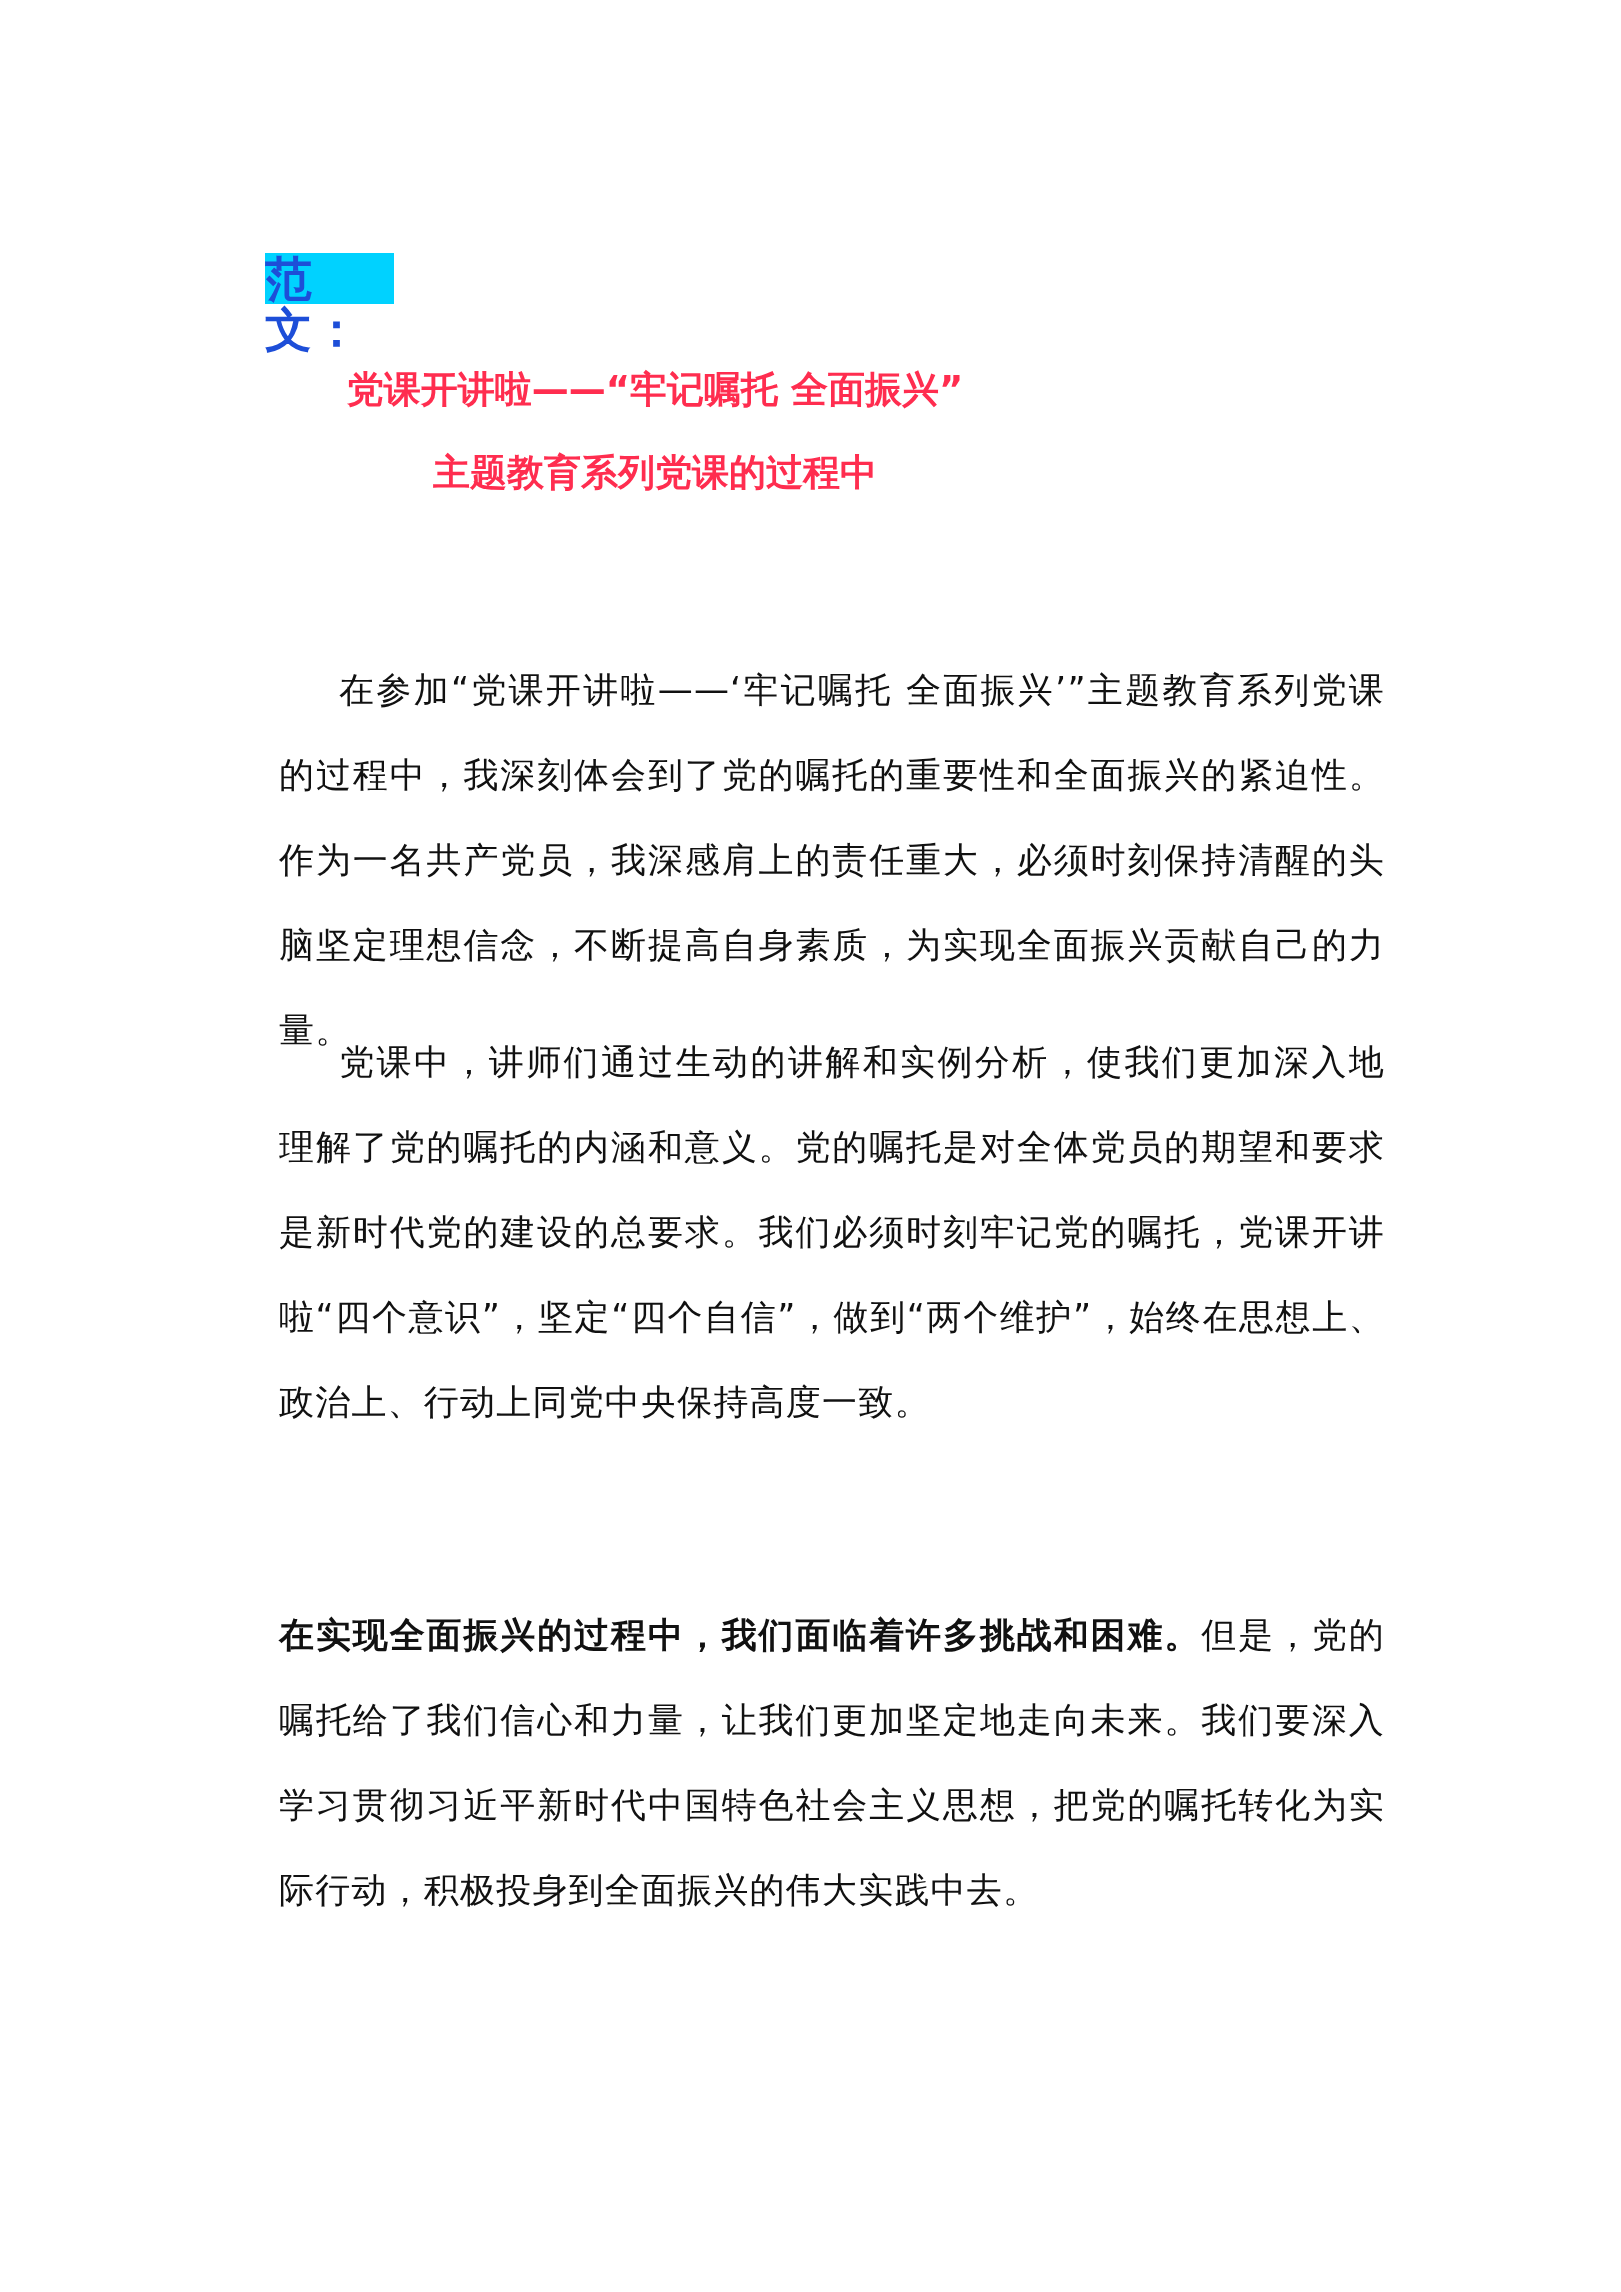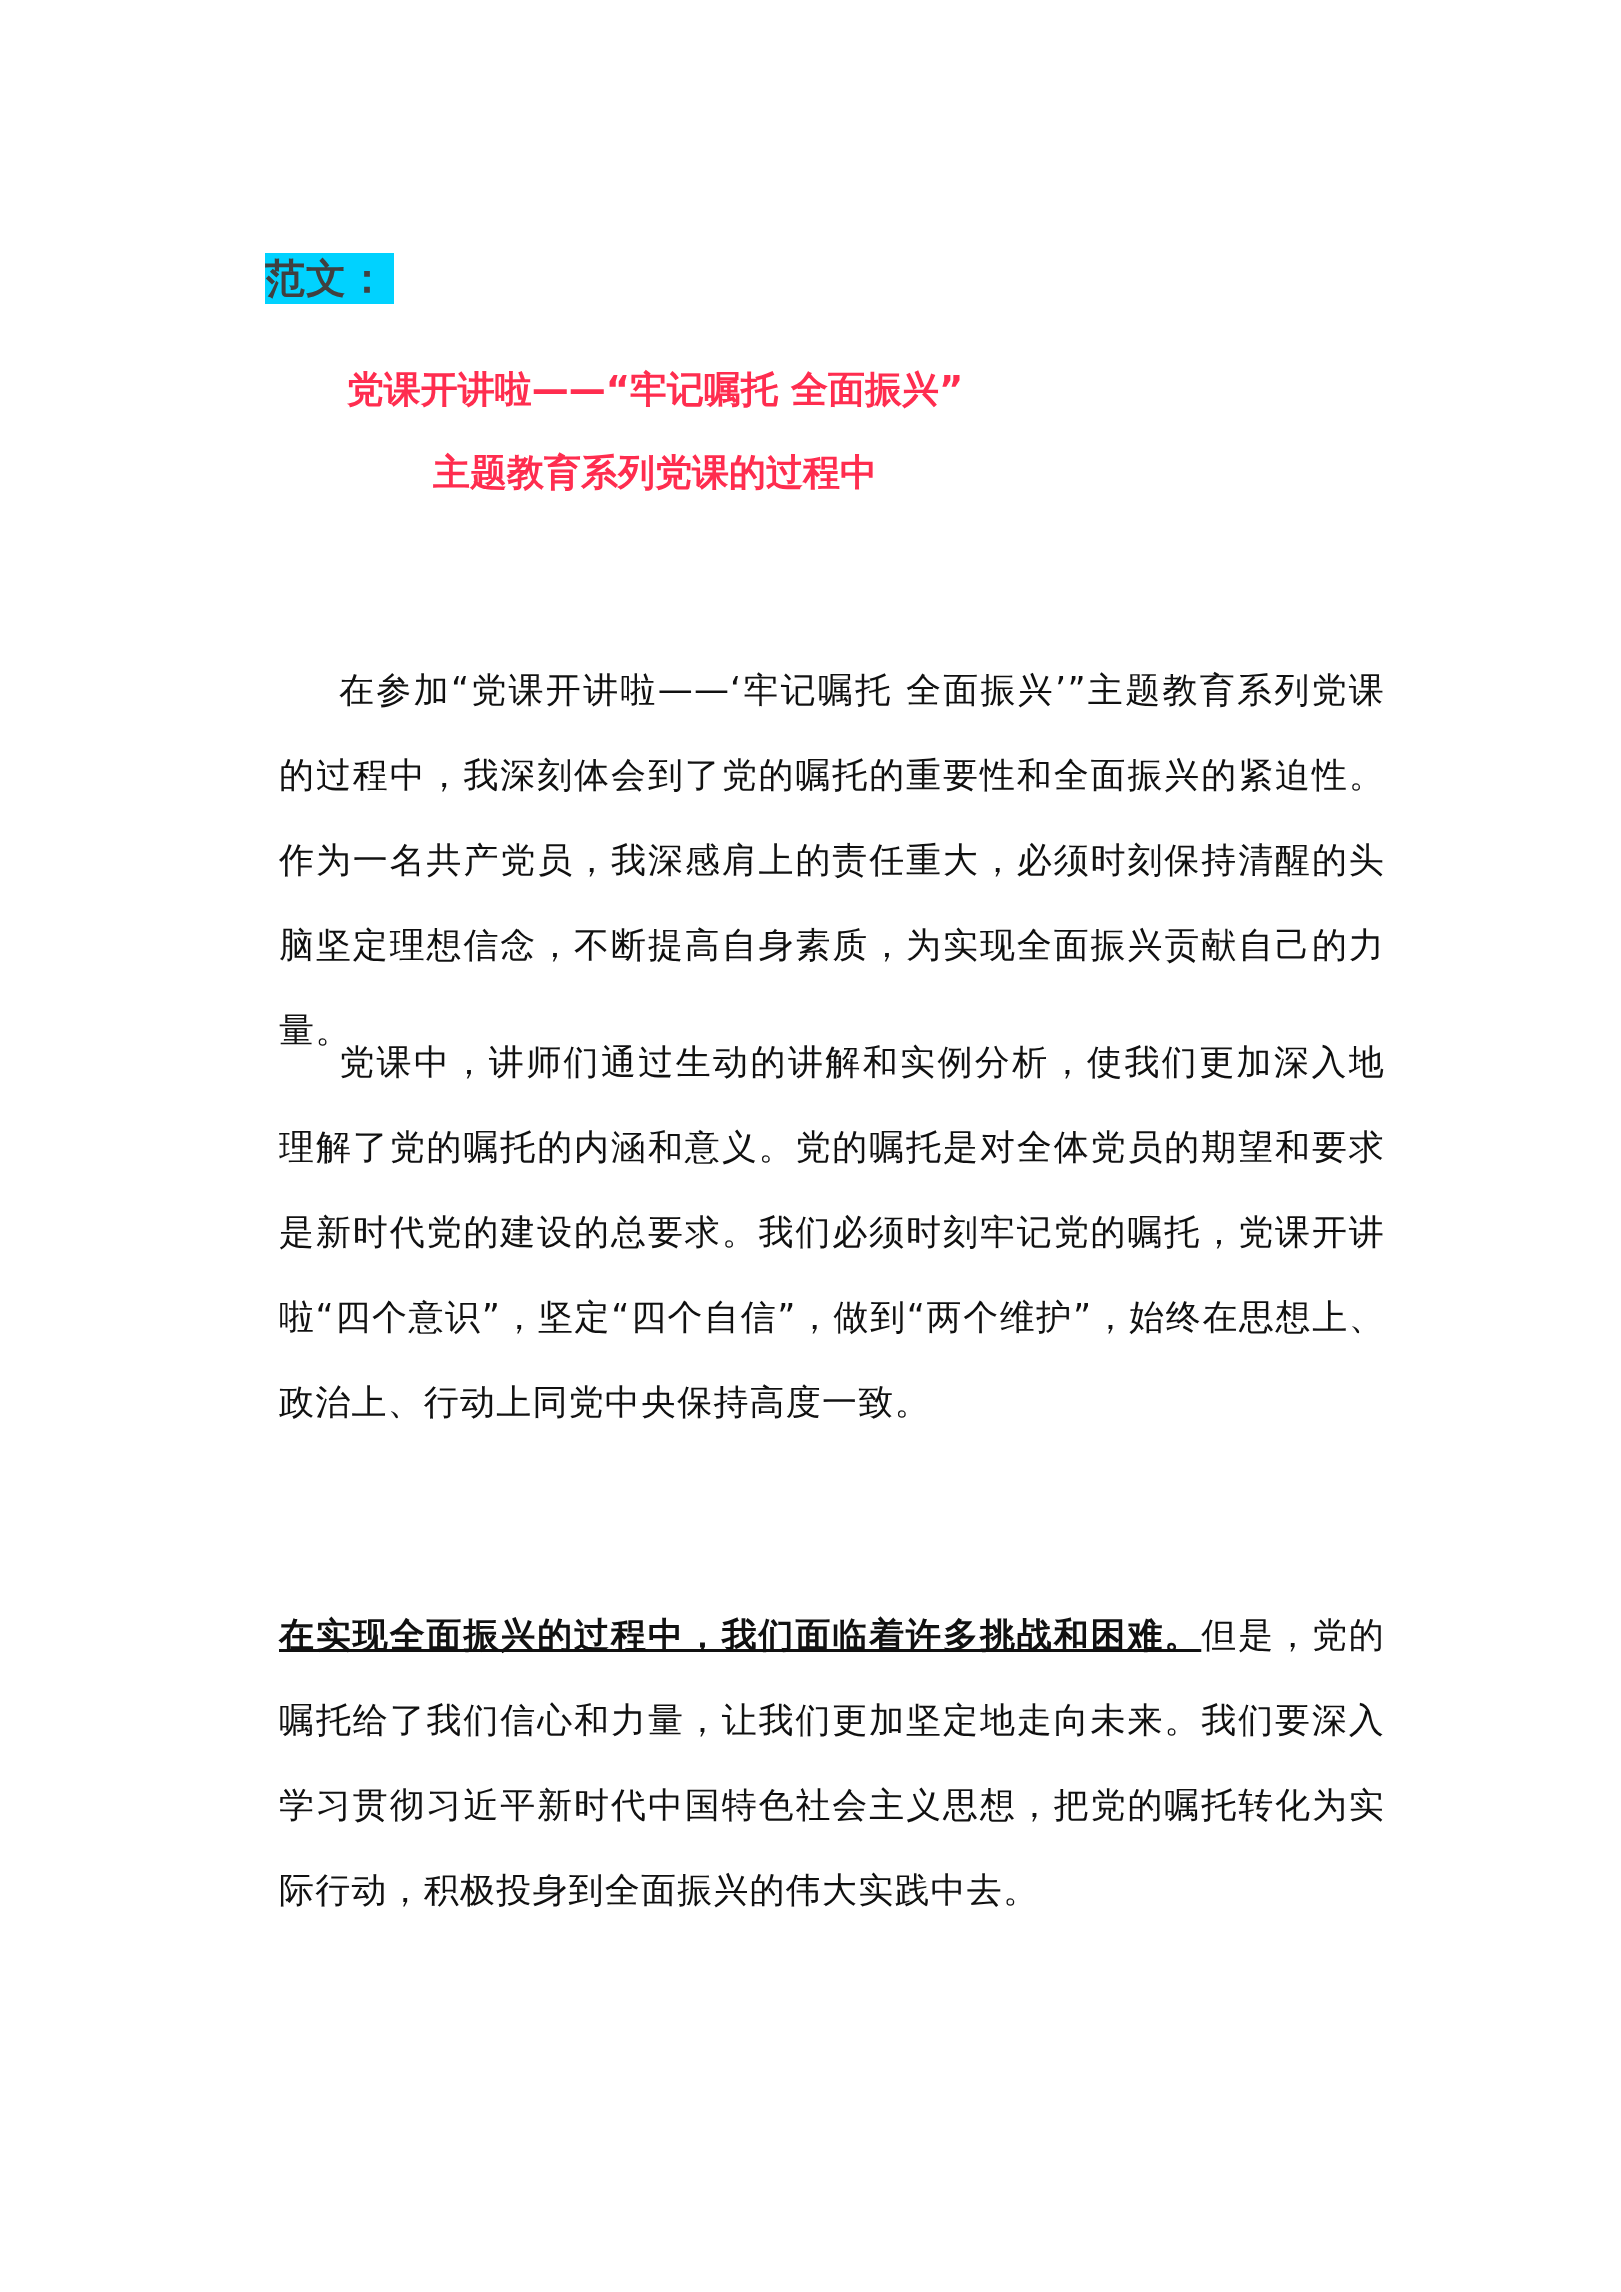--- a/index.html
+++ b/index.html
@@ -5,22 +5,22 @@
     html, body { margin: 0; padding: 0; background: #ffffff; }
     body {
       width: 1621px; height: 2293px; position: relative; overflow: hidden;
       font-family: "DejaVu Sans", "Liberation Sans", sans-serif;
       color: #111111;
     }
     .label {
       position: absolute; left: 265px; top: 253px;
       height: 51px; width: 129px;
       background: #00d2ff;
-      font-size: 40px; font-weight: bold; line-height: 51px;
-      color: #404040;
+      font-size: 47px; font-weight: bold; line-height: 51px;
+      color: #1d4ed8;
       letter-spacing: 1px;
     }
     .title {
       position: absolute; left: 0; width: 1310px;
       text-align: center; color: #ff2d4f;
       font-size: 37px; font-weight: bold;
       letter-spacing: 0px;
     }
     .title.l1 { top: 365px; }
     .title.l2 { top: 448px; }
@@ -28,21 +28,21 @@
       position: absolute; left: 265px; width: 1106px;
       font-size: 35px; line-height: 85px;
       text-align: justify; text-justify: inter-character;
       letter-spacing: 1.2px;
       margin: 14px;
     }
     .para .ind { display: inline-block; width: 59px; }
     .p1 { top: 634px; }
     .p2 { top: 1006px; }
     .p3 { top: 1579px; }
-    .bold { font-weight: bold; text-decoration: underline; }
+    .bold { font-weight: bold; }
   </style>
 </head>
 <body>
 
 <div class="label">范文：</div>
 
 <div class="title l1">党课开讲啦——“牢记嘱托 全面振兴”</div>
 <div class="title l2">主题教育系列党课的过程中</div>
 
 <p class="para p1"><span class="ind"></span><span>在参加“党课开讲啦——‘牢记嘱托 全面振兴’”主题教育系列党课的过程中，我深刻体会到了党的嘱托的重要性和全面振兴的紧迫性。作为一名共产党员，我深感肩上的责任重大，必须时刻保持清醒的头脑坚定理想信念，不断提高自身素质，为实现全面振兴贡献自己的力量。</span></p>

